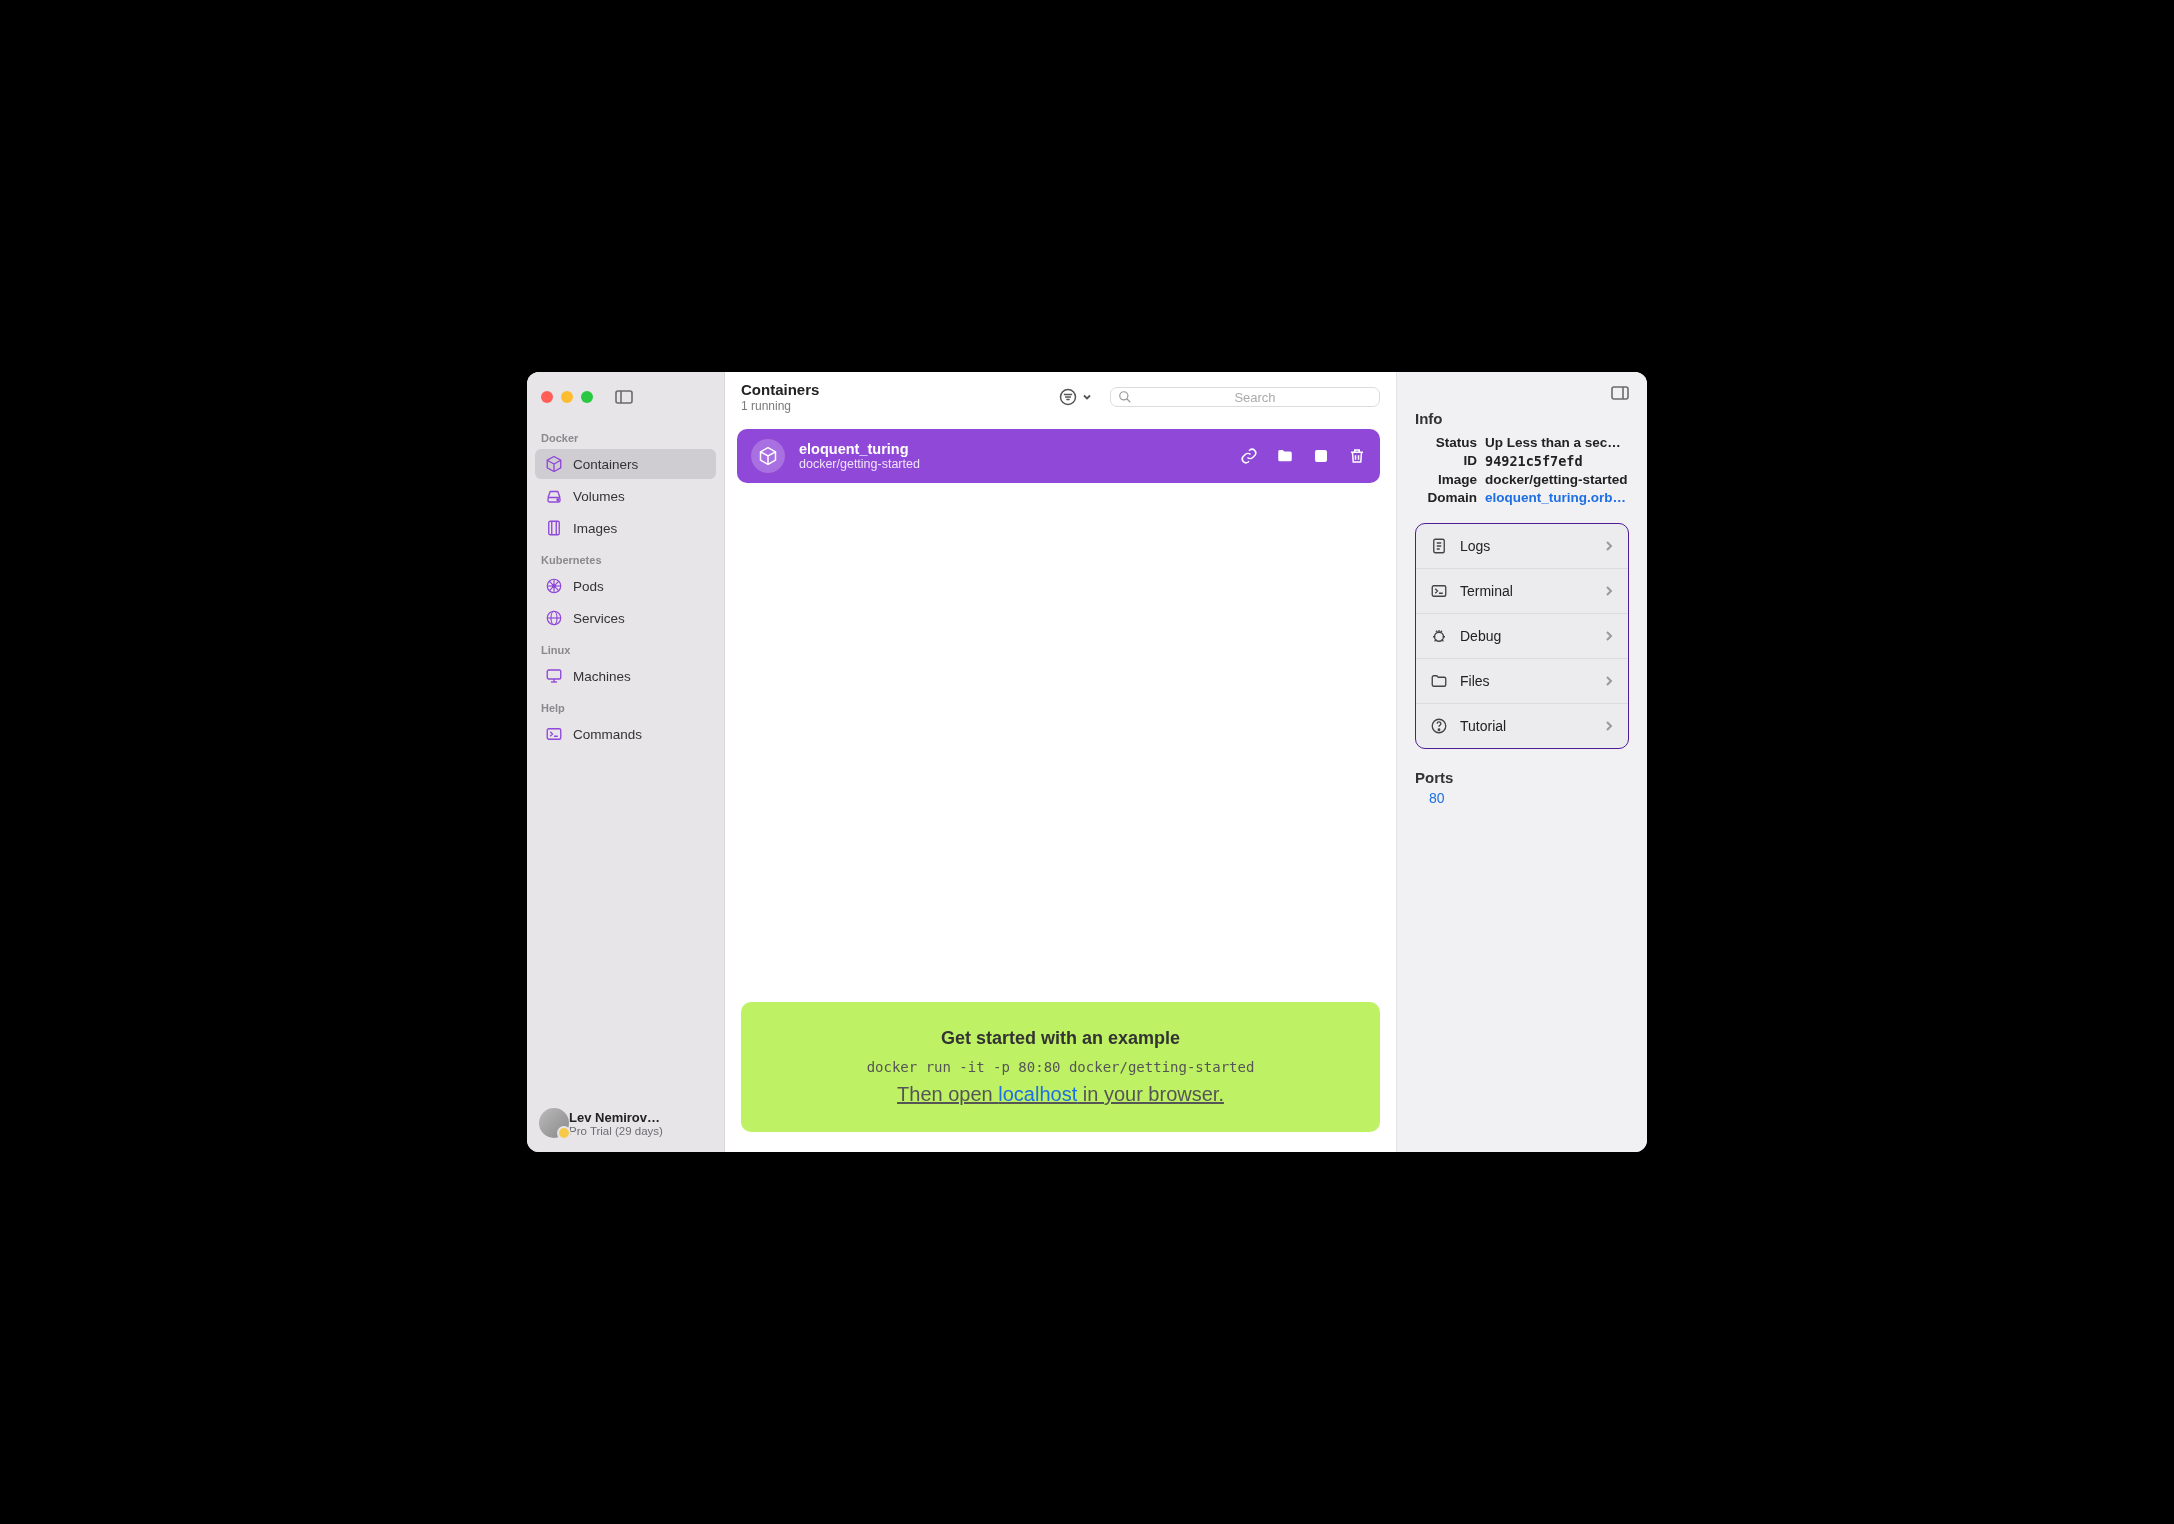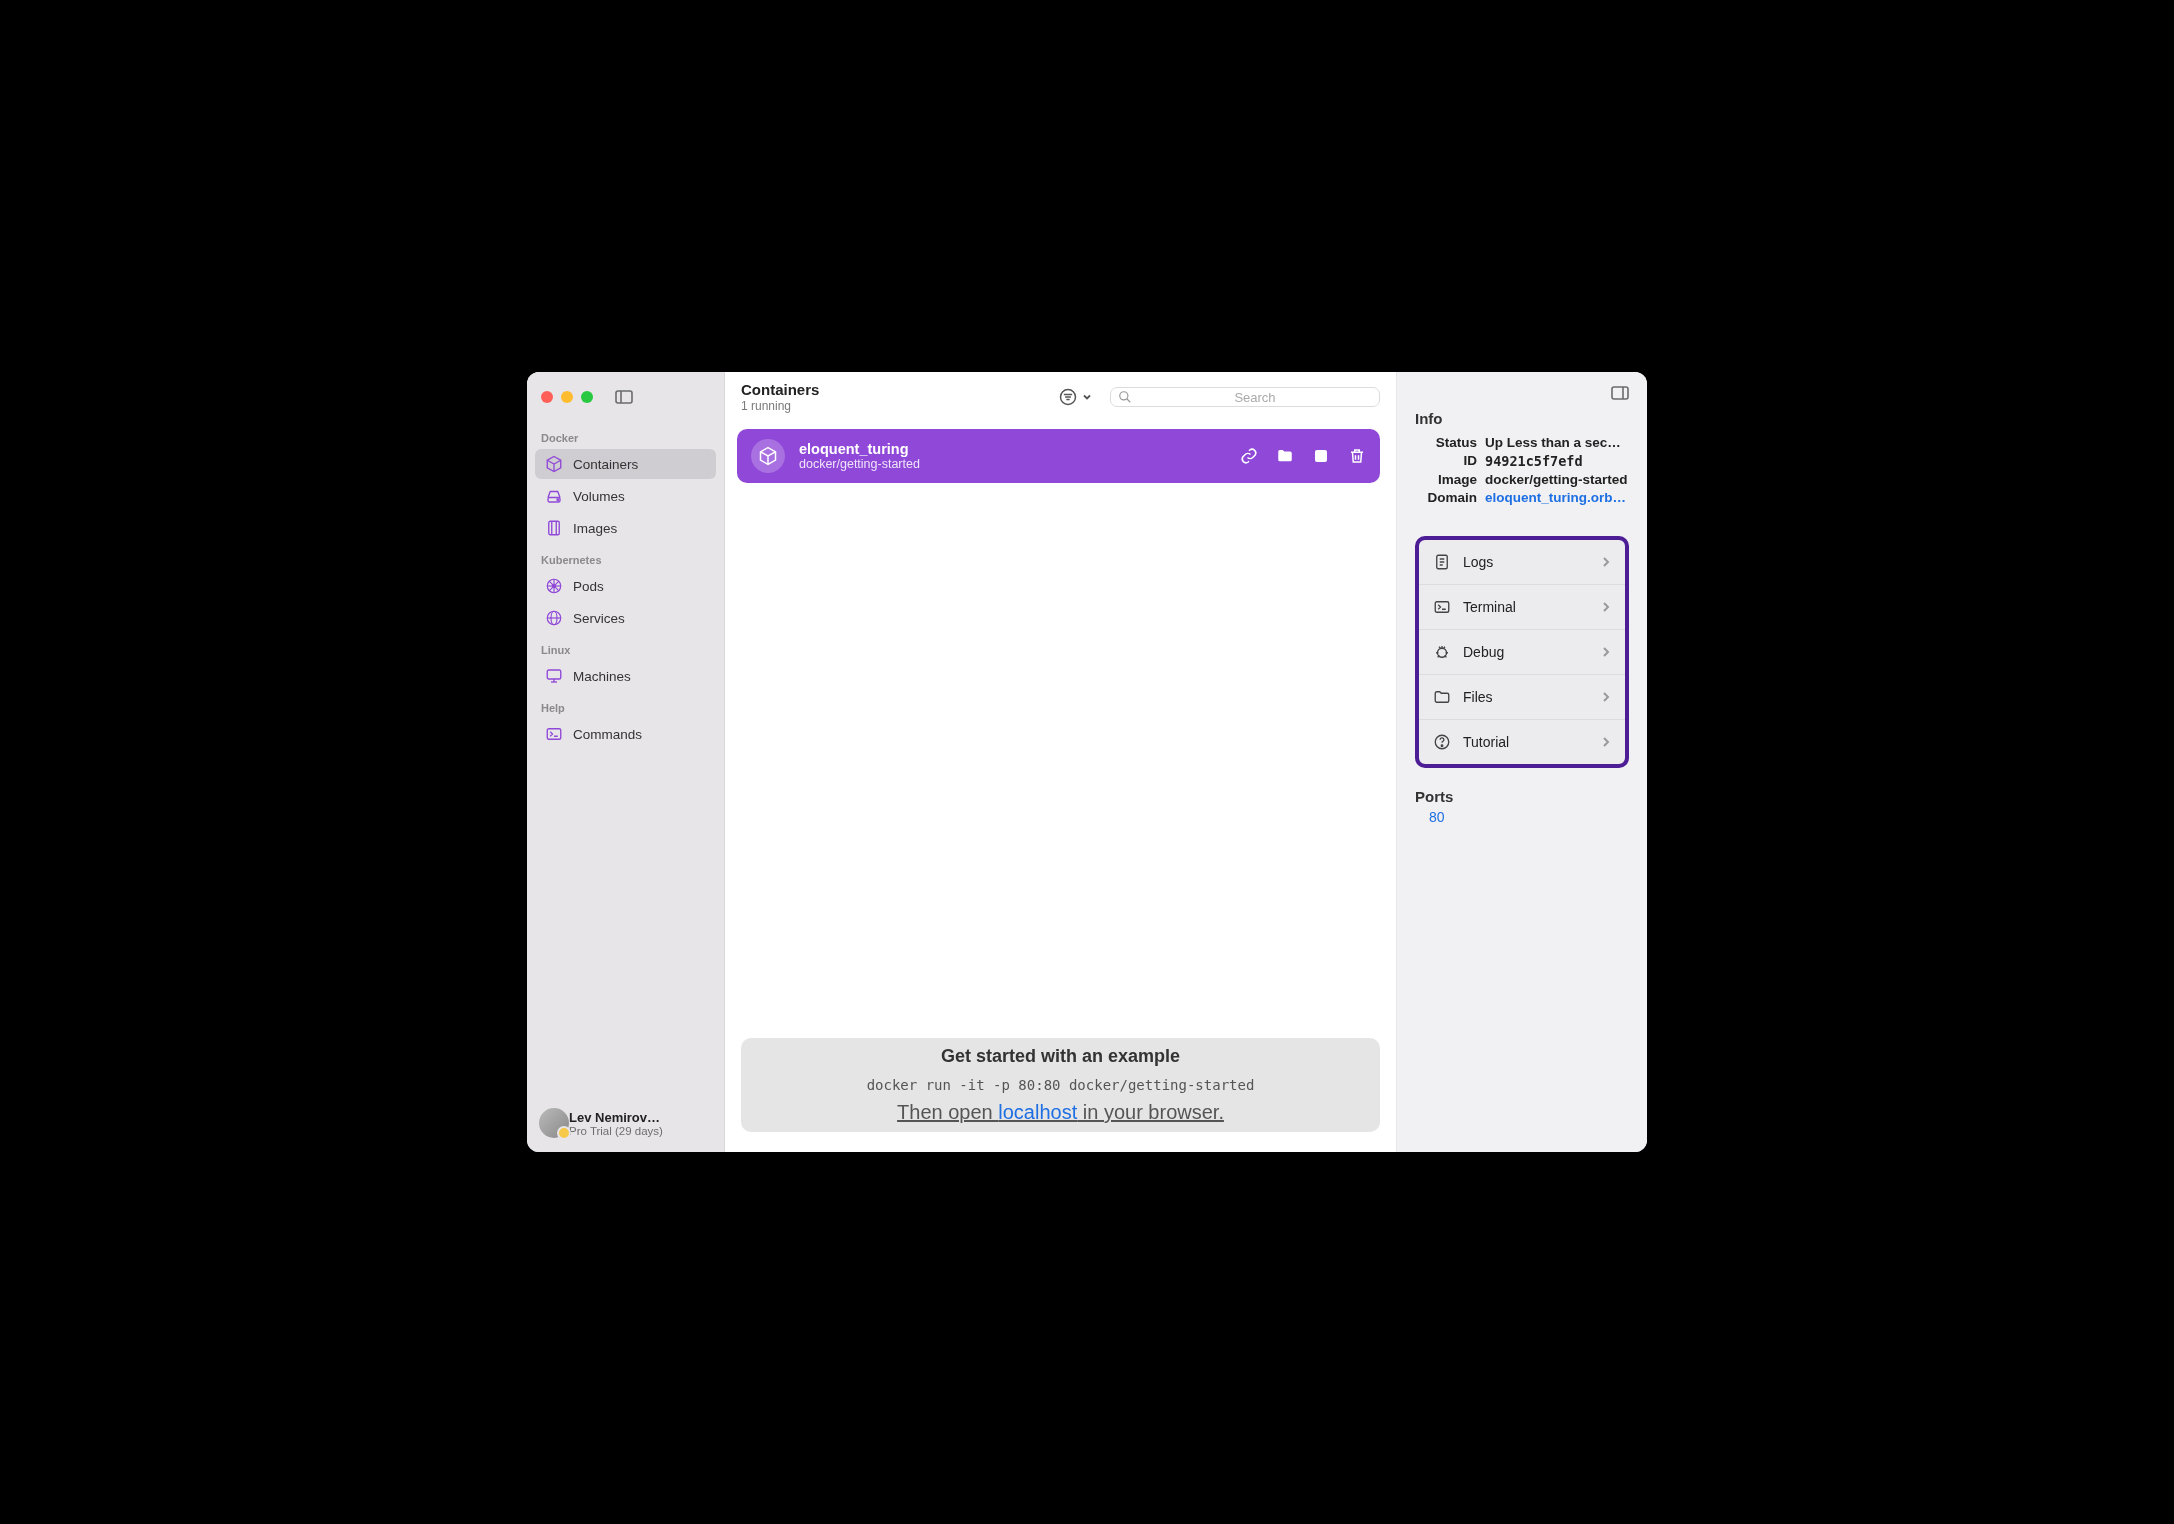--- a/index.html
+++ b/index.html
@@ -128,23 +128,23 @@
     background:rgba(255,255,255,0.22);
     display:flex; align-items:center; justify-content:center;
   }
   .row-title{ font-size:14.5px; font-weight:600; }
   .row-sub  { font-size:12.5px; color:rgba(255,255,255,0.85); }
   .row-actions{ margin-left:auto; display:flex; gap:18px; align-items:center; }
   .row-actions .ic{ width:18px; height:18px; color:#fff; cursor:pointer; display:flex; align-items:center; justify-content:center;}
 
   .example-card{
     margin: auto 16px 20px 16px;
-    background:#e5e5e5;
+    background:#bef264;
     border-radius:10px;
-    padding: 8px 20px;
+    padding: 26px 20px;
     text-align:center;
   }
   .example-title{ font-size:18px; font-weight:700; color:#333; margin-bottom:10px;}
   .example-code{
     font-family: ui-monospace, SFMono-Regular, Menlo, monospace;
     font-size:14px; color:#555;
     margin-bottom:8px;
   }
   .example-hint{ font-size:20px; color:#555;text-decoration:underline;}
   .example-hint a{ color:#1d6fe3; text-decoration:none;}
@@ -157,22 +157,22 @@
     overflow:auto;
   }
   .info-top { display:flex; justify-content:flex-end; margin-bottom:10px;}
   .info-heading{ font-size:15px; font-weight:700; margin:6px 0 8px 0;}
   .info-row{ display:flex; gap:8px; font-size:13.5px; margin:3px 0;font-weight:bold;}
   .info-label{ width:62px; text-align:right; color:#222;}
   .info-val{ flex:1; color:#222; white-space:nowrap; overflow:hidden; text-overflow:ellipsis;}
   .info-val.mono{ font-family: ui-monospace, Menlo, monospace; }
   .info-val.link{ color:#1d6fe3; cursor:pointer;}
   .panel-list{
-    margin-top:31px;
-    border:4px solid #4c1d95; border-radius:10px;
+    margin-top:18px;
+    border:1px solid #4c1d95; border-radius:10px;
     overflow:hidden; background:#ecebee;
   }
   .panel-item{
     display:flex; align-items:center; gap:12px;
     padding:13px 14px;
     border-bottom:1px solid #dcdbde;
     font-size:14px; color:#222; cursor:pointer;
   }
   .panel-item:last-child{ border-bottom:none;}
   .panel-item .chev{ margin-left:auto; color:#9a999c;}

